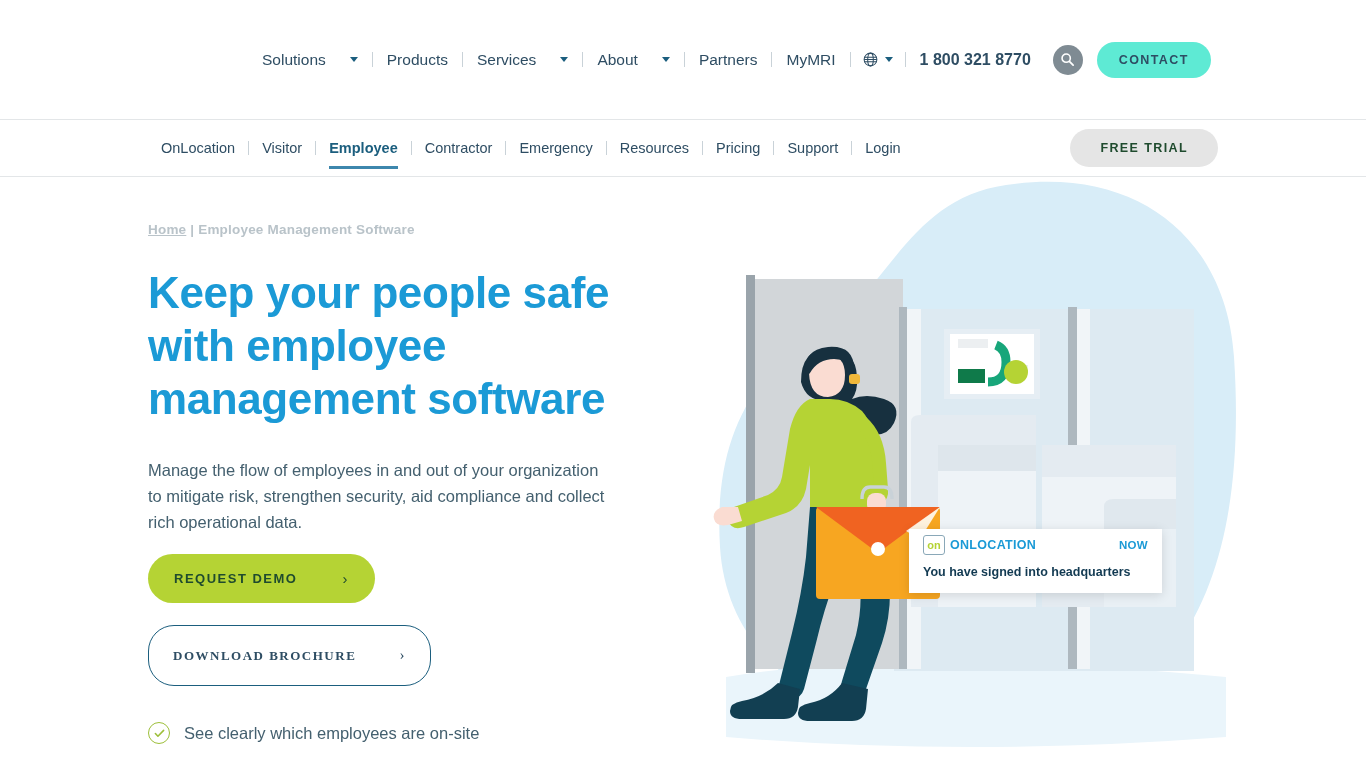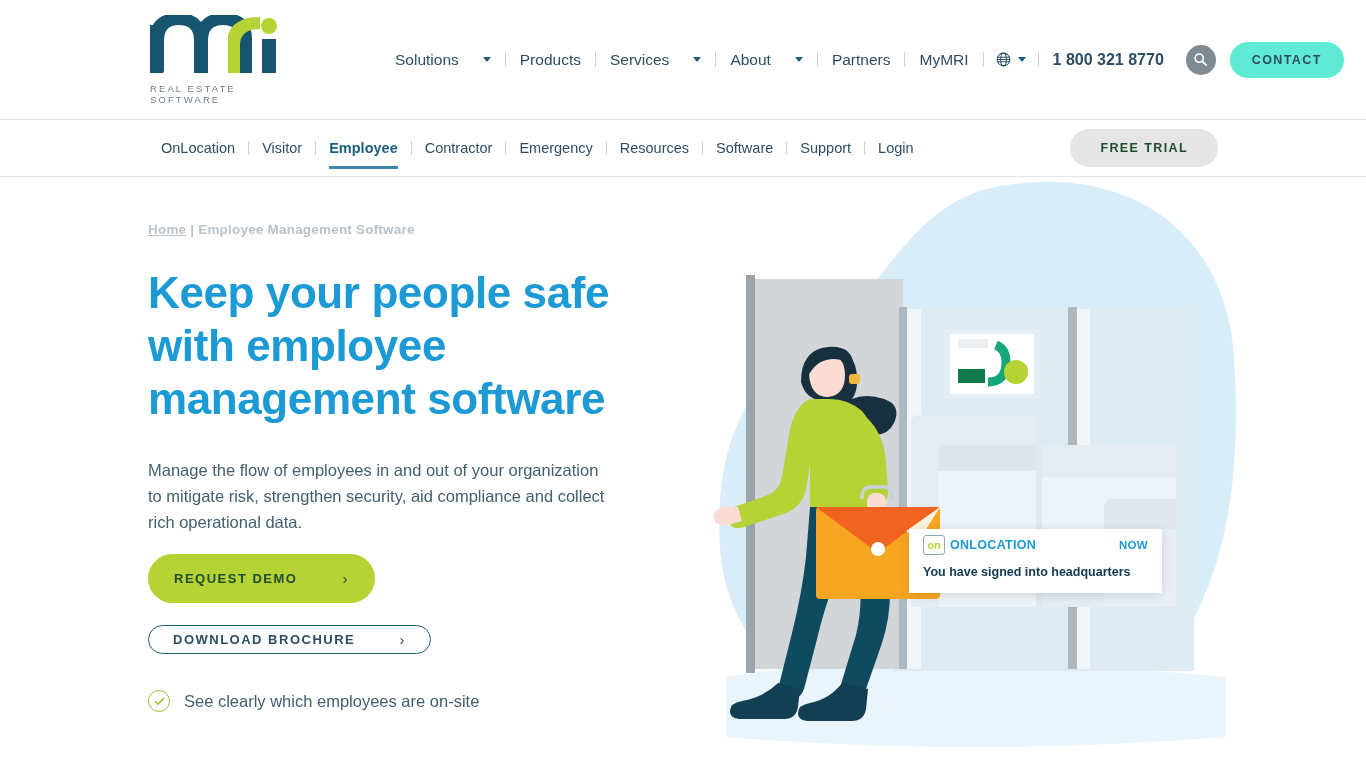--- a/index.html
+++ b/index.html
@@ -151,23 +151,23 @@
     border-radius:26px;
     border:none; cursor:pointer; font-family:inherit;
     margin-top:19px;
     width:227px;
   }
   .btn-brochure {
     display:inline-flex; align-items:center; justify-content:space-between;
     background:#ffffff;
     color:#2e4d63;
     font-size:13px; font-weight:700; letter-spacing:1.5px;
-    padding:5px 24px;
+    padding:21px 24px;
     border-radius:26px;
-    border:1.5px solid #1b5e7e; cursor:pointer; font-family:Liberation Sans, sans-serif;
+    border:1.5px solid #1b5e7e; cursor:pointer; font-family:Liberation Serif, serif;
     margin-top:22px;
     width:283px;
   }
   .arrow { font-size:15px; font-weight:400; margin-left:14px; }
 
   .check-row { display:flex; align-items:center; gap:14px; margin-top:36px;}
   .check-circle {
     width:22px;height:22px;border-radius:50%;
     border:1.6px solid #9dbf3a;
     display:flex;align-items:center;justify-content:center;
@@ -214,30 +214,20 @@
   }
   .notif-msg {
     margin-top:10px;font-size:12.5px;font-weight:700;color:#123a52;
   }
 </style>
 </head>
 <body>
 
 <div class="top-header">
 
-  <div class="logo">
-    <svg class="logo-mark" width="133" height="62" viewBox="0 0 133 62">
-      <path d="M2 58 L2 25 Q2 10 17 10 Q32 10 32 25 L32 58 L46 58 L46 25 Q46 10 61 10 Q76 10 76 25 L76 58 L90 58 L90 24 Q90 -2 61 -2 Q46 -2 39 7 Q32 -2 17 -2 Q-12 -2 -12 24" fill="#17556e" transform="translate(14,0)"></path>
-      <path d="M0 58 L0 10 L13 10 L13 58 Z" fill="#17556e" transform="translate(2,0)"></path>
-      <path d="M92 58 L92 30 Q92 14 112 14 L112 2 Q86 2 80 20 L80 10 L80 58 Z" fill="#b5d334"></path>
-      <rect x="114" y="24" width="14" height="34" fill="#17556e"></rect>
-      <circle cx="121" cy="11" r="8" fill="#b5d334"></circle>
-    </svg>
-    <div class="logo-sub">REAL ESTATE SOFTWARE</div>
-  </div>
 
   <div class="main-nav">
     <div class="nav-item">
       <span>Solutions</span>
       <span class="chev"></span>
     </div>
     <div class="nav-sep"></div>
     <div class="nav-item">
       <span>Products</span>
     </div>
@@ -293,21 +283,21 @@
     <div class="subnav-item">Visitor</div>
     <div class="subnav-sep"></div>
     <div class="subnav-item active">Employee</div>
     <div class="subnav-sep"></div>
     <div class="subnav-item">Contractor</div>
     <div class="subnav-sep"></div>
     <div class="subnav-item">Emergency</div>
     <div class="subnav-sep"></div>
     <div class="subnav-item">Resources</div>
     <div class="subnav-sep"></div>
-    <div class="subnav-item">Software</div>
+    <div class="subnav-item">Pricing</div>
     <div class="subnav-sep"></div>
     <div class="subnav-item">Support</div>
     <div class="subnav-sep"></div>
     <div class="subnav-item">Login</div>
   </div>
   <button class="trial-btn">FREE TRIAL</button>
 </div>
 
 <div class="hero">
 

